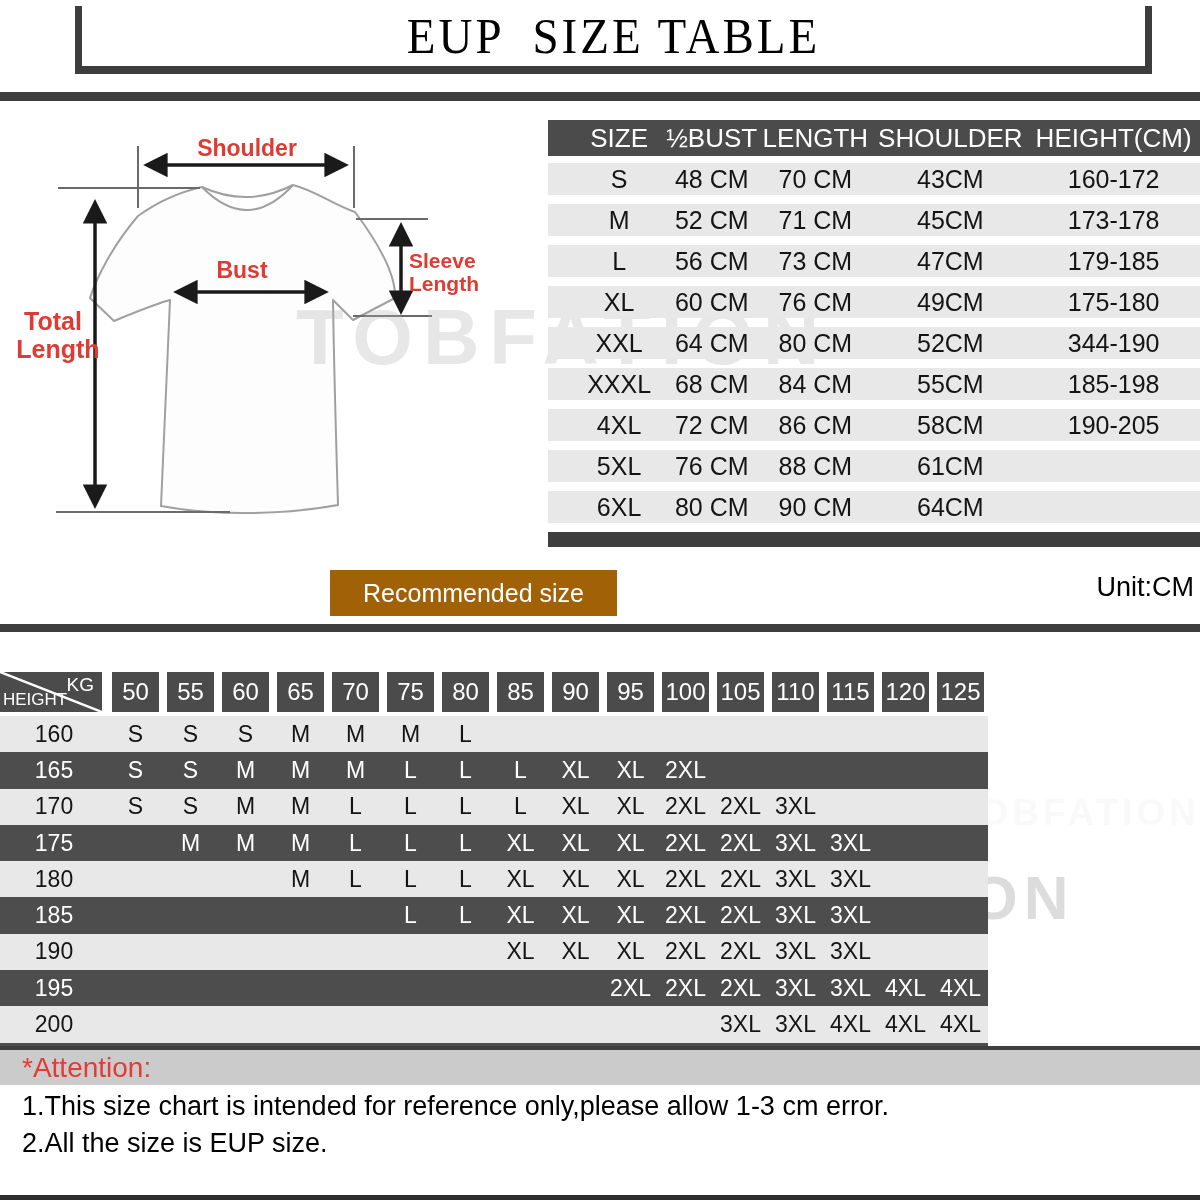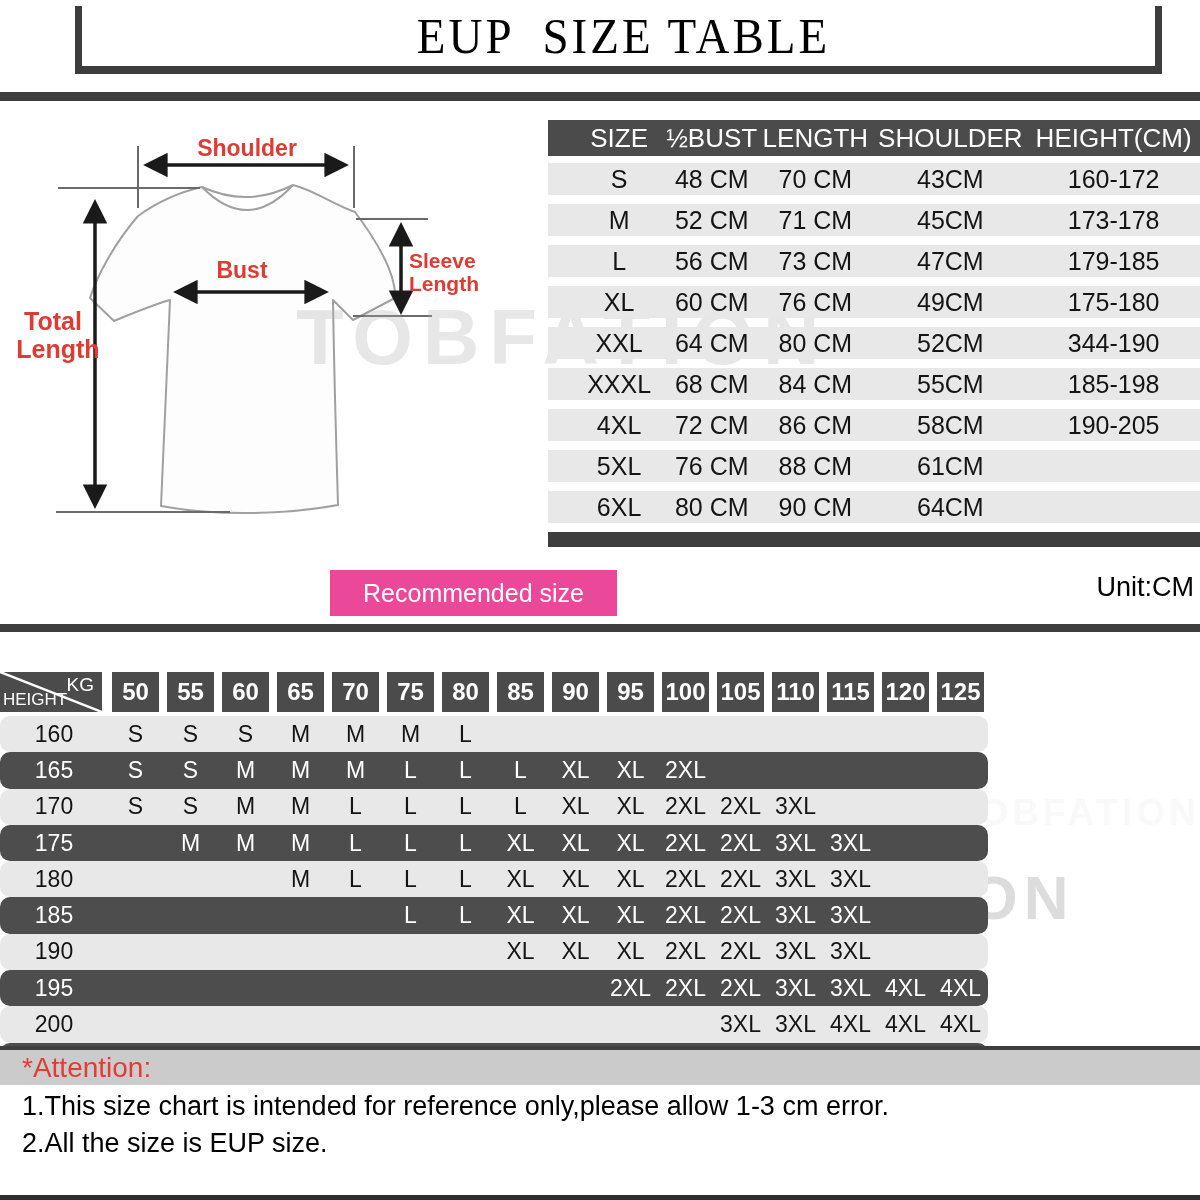--- a/index.html
+++ b/index.html
@@ -4,21 +4,21 @@
 <style>
   html,body{margin:0;padding:0;background:#ffffff;}
   .canvas{
     position:relative;width:1200px;height:1200px;background:#ffffff;overflow:hidden;
     font-family:"Liberation Sans", sans-serif;color:#111;
   }
   
   .title-box{
     position:absolute;left:75px;top:6px;width:1063px;height:60px;
     border-left:7px solid #3d3d3d;border-right:7px solid #3d3d3d;border-bottom:8px solid #3d3d3d;
-    display:flex;align-items:center;justify-content:center;padding-left:10px;
+    display:flex;align-items:center;justify-content:center;
   }
   .title-text{
     font-family:"Liberation Serif", serif;font-size:47px;letter-spacing:3px;
     color:#000;white-space:pre;transform:scaleY(1.08);
   }
   .bar{position:absolute;left:0;width:1200px;background:#3e3e3e;}
   .bar-top{top:92px;height:9px;}
   .bar-mid{top:624px;height:8px;}
   .bar-att{top:1046px;height:4px;}
   .bar-bottom{top:1195px;height:5px;background:#2e2e2e;}
@@ -39,36 +39,36 @@
   .st-grid{display:grid;grid-template-columns:15% 14.5% 18.5% 24.5% 27.5%;padding-left:24px;}
   .st-head{height:36px;background:#4b4b4b;color:#fff;font-size:26px;}
   .st-head .c{display:flex;align-items:center;justify-content:center;}
   .st-row{height:32px;margin-top:9px;background:#e8e8e8;font-size:25px;color:#141414;}
   .st-row:first-of-type{margin-top:7px;}
   .st-row .c{display:flex;align-items:center;justify-content:center;}
   .st-footer{height:15px;margin-top:9px;background:#3e3e3e;}
 
   
   .rec-bar{
-    position:absolute;left:330px;top:570px;width:287px;height:46px;background:#ec4899;
+    position:absolute;left:330px;top:570px;width:287px;height:46px;background:#a16207;
     color:#fff;font-size:25px;display:flex;align-items:center;justify-content:center;
   }
   .unit{position:absolute;top:572px;right:6px;font-size:27px;color:#000;}
 
   
   .matrix{position:absolute;left:0;top:668px;width:988px;}
   .mx-grid{display:grid;grid-template-columns:108px repeat(16,1fr);}
   .mx-head{height:48px;}
   .mx-hcell{margin:4px 4px;background:#4b4b4b;color:#fff;font-size:24px;
-    display:flex;align-items:center;justify-content:center;font-weight:bold;}
+    display:flex;align-items:center;justify-content:center;}
   .mx-corner{position:relative;margin:4px 6px 4px 0;background:#4b4b4b;color:#fff;}
   .mx-corner svg{position:absolute;left:0;top:0;width:100%;height:100%;}
   .mx-corner .kg{position:absolute;right:8px;top:2px;font-size:19px;}
   .mx-corner .hh{position:absolute;left:3px;bottom:2px;font-size:17px;}
-  .mx-row{height:36.3px;font-size:23px;border-radius:10px;}
+  .mx-row{height:36.3px;font-size:23px;}
   .mx-row.light{background:#e8e8e8;color:#141414;}
   .mx-row.dark{background:#4d4d4d;color:#fff;}
   .mx-row .c{display:flex;align-items:center;justify-content:center;}
 
   
   .attention-bar{position:absolute;left:0;top:1050px;width:1200px;height:35px;background:#cbcbcb;
     display:flex;align-items:center;}
   .attention-bar span{margin-left:22px;font-size:28px;color:#e23c36;}
   .notes{position:absolute;left:22px;top:1088px;width:1150px;font-size:27px;color:#000;}
   .notes div{height:37px;display:flex;align-items:center;}

